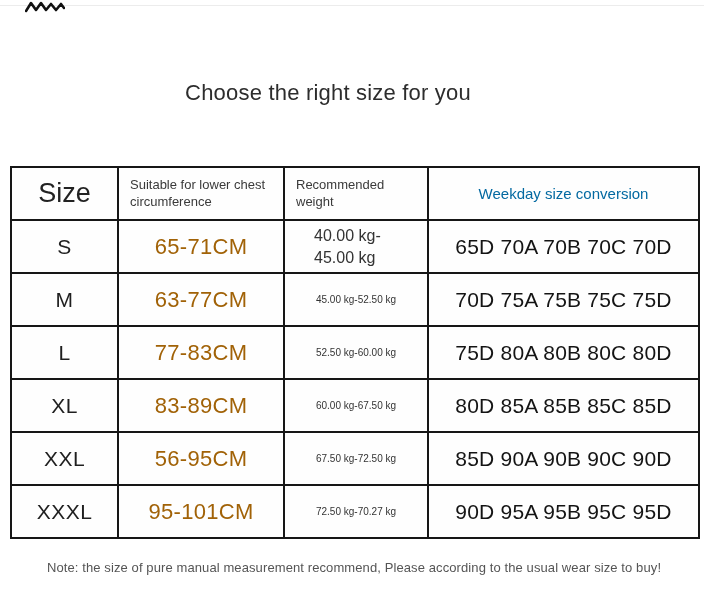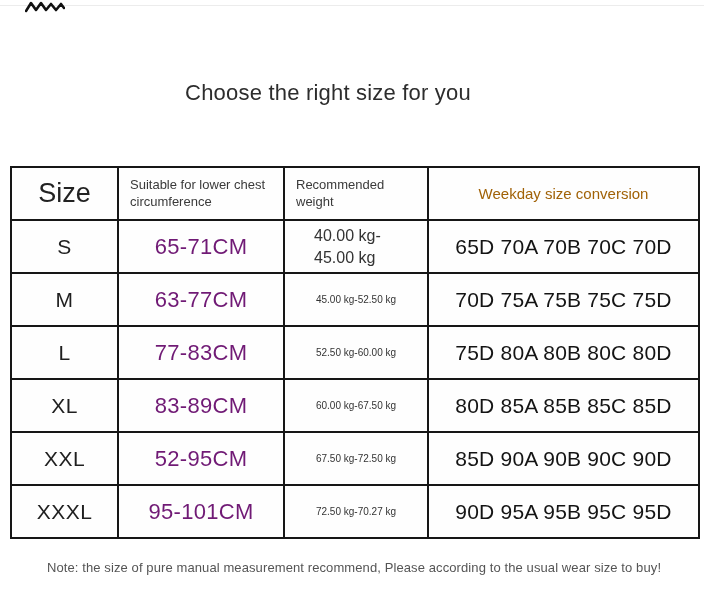--- a/index.html
+++ b/index.html
@@ -56,24 +56,24 @@
   .size-table tr{height:53px;}
   th.h-size{
     font-size:27px;font-weight:400;color:#222222;
   }
   th.h-chest,th.h-weight{
     font-size:13px;font-weight:400;color:#3a3a3a;
     text-align:left;padding-left:11px;padding-right:6px;
     line-height:1.3;
   }
   th.h-conv{
-    font-size:15px;font-weight:400;color:#a16207;
+    font-size:15px;font-weight:400;color:#0369a1;
   }
   td.c-size{font-size:21px;color:#1f1f1f;letter-spacing:0.5px;}
-  td.c-chest{font-size:22px;color:#701a75;letter-spacing:0.3px;}
+  td.c-chest{font-size:22px;color:#a16207;letter-spacing:0.3px;}
   td.c-weight{font-size:10px;color:#333333;}
   td.c-weight .wt{display:inline-block;text-align:left;line-height:1.35;}
   tr.row-0 td.c-weight{font-size:16px;}
   tr.row-0 td.c-weight .wt{max-width:84px;}
   td.c-conv{font-size:21px;color:#141414;letter-spacing:0.2px;}
   .bottom-note{
     position:absolute;left:47px;top:560px;
     font-size:13px;color:#555555;letter-spacing:0.1px;
   }
 </style>
@@ -123,21 +123,21 @@
     <td class="c-conv">75D 80A 80B 80C 80D</td>
   </tr>
   <tr class="row-3">
     <td class="c-size">XL</td>
     <td class="c-chest">83-89CM</td>
     <td class="c-weight"><span class="wt">60.00 kg-67.50 kg</span></td>
     <td class="c-conv">80D 85A 85B 85C 85D</td>
   </tr>
   <tr class="row-4">
     <td class="c-size">XXL</td>
-    <td class="c-chest">52-95CM</td>
+    <td class="c-chest">56-95CM</td>
     <td class="c-weight"><span class="wt">67.50 kg-72.50 kg</span></td>
     <td class="c-conv">85D 90A 90B 90C 90D</td>
   </tr>
   <tr class="row-5">
     <td class="c-size">XXXL</td>
     <td class="c-chest">95-101CM</td>
     <td class="c-weight"><span class="wt">72.50 kg-70.27 kg</span></td>
     <td class="c-conv">90D 95A 95B 95C 95D</td>
   </tr>
 </tbody>

